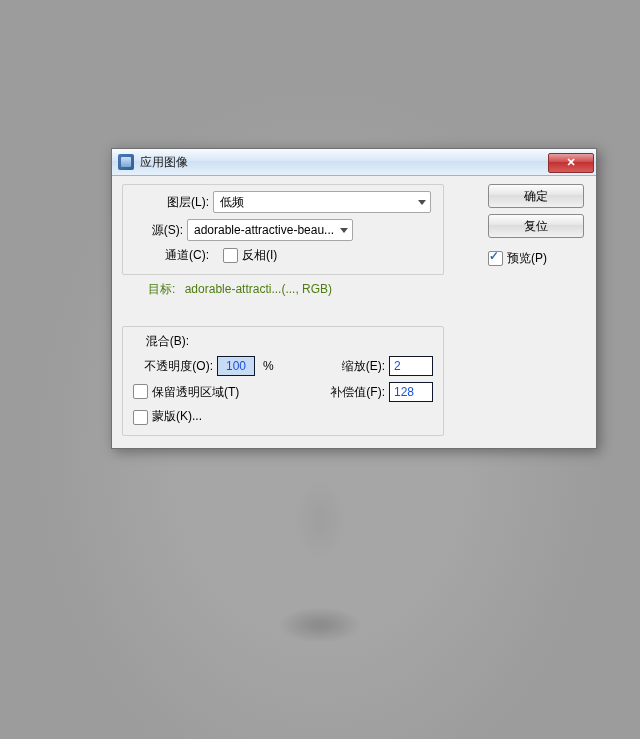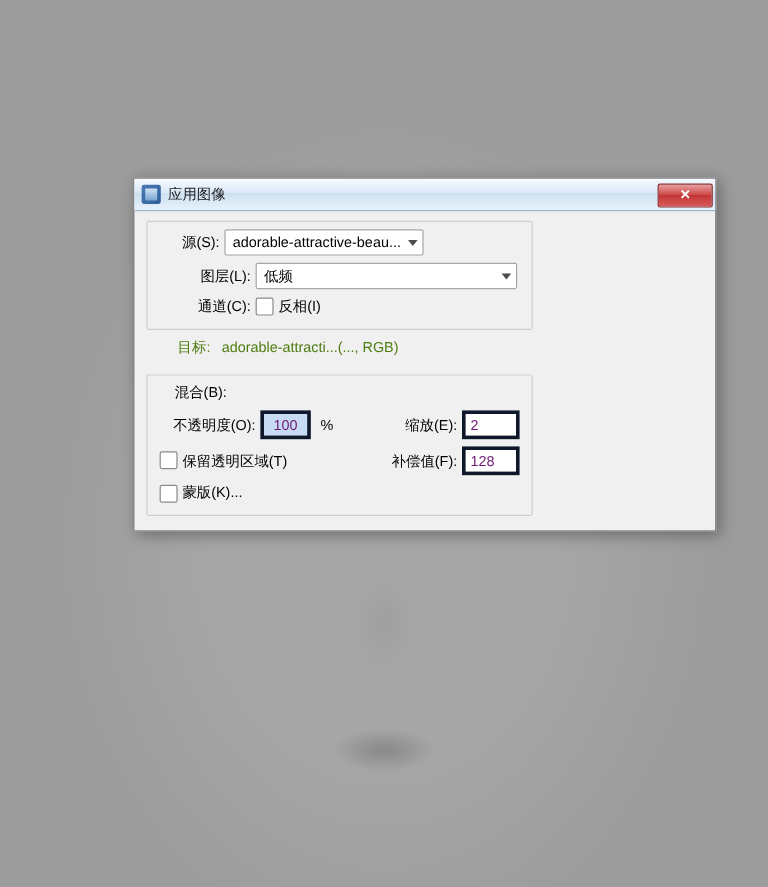--- a/index.html
+++ b/index.html
@@ -17,24 +17,24 @@
 .titlebar{height:26px;background:linear-gradient(#f7fbff,#d9e7f6 45%,#cde0f2 46%,#e7f1fb);border-bottom:1px solid #9db5cc;display:flex;align-items:center;padding:0 2px 0 6px}
 .titlebar-icon{width:16px;height:16px;background:linear-gradient(135deg,#4a7ab5,#2f5e99);border-radius:2px;margin-right:6px;position:relative}
 .titlebar-icon:before{content:"";position:absolute;left:3px;top:3px;width:10px;height:10px;background:linear-gradient(#cfe1f5,#7aa6d4);border-radius:1px}
 .titlebar-text{flex:1;color:#1a1a1a}
 .close-btn{width:44px;height:18px;background:linear-gradient(#e6a0a0,#cf4b4b 45%,#c23232 46%,#d85a5a);border:1px solid #8a2e2e;border-radius:2px;display:flex;align-items:center;justify-content:center;color:#fff;font-weight:bold;font-size:11px;margin-top:1px}
 .body{padding:8px 10px 12px 10px;position:relative}
 .row{display:flex;align-items:center;margin-bottom:6px}
 .lbl{text-align:right;color:#000;margin-right:4px}
 fieldset{border:1px solid #cfcfcf;border-radius:2px;margin:0;padding:6px 10px 10px 10px}
 fieldset.src{width:300px}
-fieldset.blend{width:300px;margin-top:14px}
+fieldset.blend{width:300px;margin-top:28px}
 .sel{height:20px;border:1px solid #a6a6a6;background:#fff;display:flex;align-items:center;justify-content:space-between;padding:0 4px 0 6px;color:#000;border-radius:2px}
 .sel .arrow{width:0;height:0;border-left:4px solid transparent;border-right:4px solid transparent;border-top:5px solid #4d4d4d}
-.txt{height:18px;border:3px solid #0f172a;background:#fff;padding:0 4px;display:flex;align-items:center;color:#701a75}
+.txt{height:18px;border:1px solid #0f172a;background:#fff;padding:0 4px;display:flex;align-items:center;color:#1d4ed8}
 .txt.sel100{background:#c7dbf5}
 .chk{width:13px;height:13px;border:1px solid #8a8a8a;background:#fff;margin-right:4px;position:relative;border-radius:2px}
 .chk.on:after{content:"✓";position:absolute;left:0;top:-3px;font-size:12px;color:#3a6ea5;font-weight:bold}
 .side{position:absolute;right:12px;top:8px;width:96px;display:flex;flex-direction:column;gap:6px}
 .btn{height:22px;border:1px solid #8a8a8a;border-radius:3px;background:linear-gradient(#fdfdfd,#e6e6e6 45%,#dcdcdc 46%,#f1f1f1);display:flex;align-items:center;justify-content:center;color:#000}
 .preview{display:flex;align-items:center;margin-top:6px}
 .target{margin:6px 0 0 26px;color:#4d7c0f}
 </style>
 </head>
 <body>
@@ -46,36 +46,36 @@
     <div class="titlebar-text">应用图像</div>
     <div class="close-btn">
       <span>✕</span>
     </div>
   </div>
 
   <div class="body">
 
     <fieldset class="src">
       <div class="row">
+        <div class="lbl" style="width:76px">图层(L):</div>
+        <div class="sel" style="width:206px">
+          <span>低频</span>
+          <span class="arrow"></span>
+        </div>
+      </div>
+      <div class="row">
         <div class="lbl" style="width:50px">源(S):</div>
         <div class="sel" style="width:154px">
           <span>adorable-attractive-beau...</span>
           <span class="arrow"></span>
         </div>
       </div>
-      <div class="row">
-        <div class="lbl" style="width:76px">图层(L):</div>
-        <div class="sel" style="width:206px">
-          <span>低频</span>
-          <span class="arrow"></span>
-        </div>
-      </div>
       <div class="row" style="margin-bottom:0">
         <div class="lbl" style="width:76px">通道(C):</div>
-        <div style="display:flex;align-items:center;">
+        <div style="display:flex;align-items:center;margin-left:10px">
           <div class="chk"></div>
           <span>反相(I)</span>
         </div>
       </div>
     </fieldset>
 
     <div class="target">
       <span>目标:</span>
       <span style="margin-left:6px">adorable-attracti...(..., RGB)</span>
     </div>
@@ -111,15 +111,27 @@
       </div>
 
       <div class="row" style="margin-bottom:0">
         <div style="display:flex;align-items:flex-end">
           <div class="chk"></div>
           <span>蒙版(K)...</span>
         </div>
       </div>
     </fieldset>
 
+    <div class="side">
+      <div class="btn">
+          <span>确定</span>
+        </div>
+      <div class="btn">
+          <span>复位</span>
+        </div>
+      <div class="preview">
+        <div class="chk on"></div>
+        <span>预览(P)</span>
+      </div>
+    </div>
 
   </div>
 </div>
 
 </body></html>

